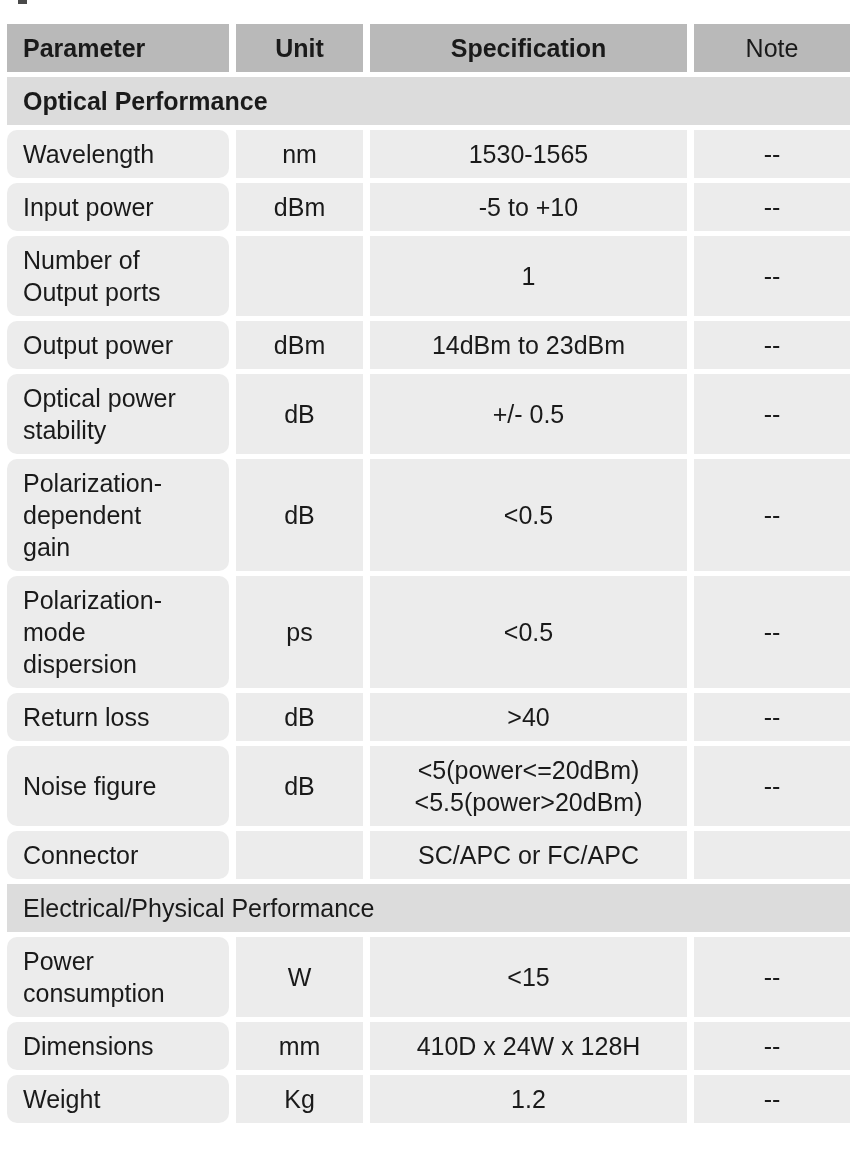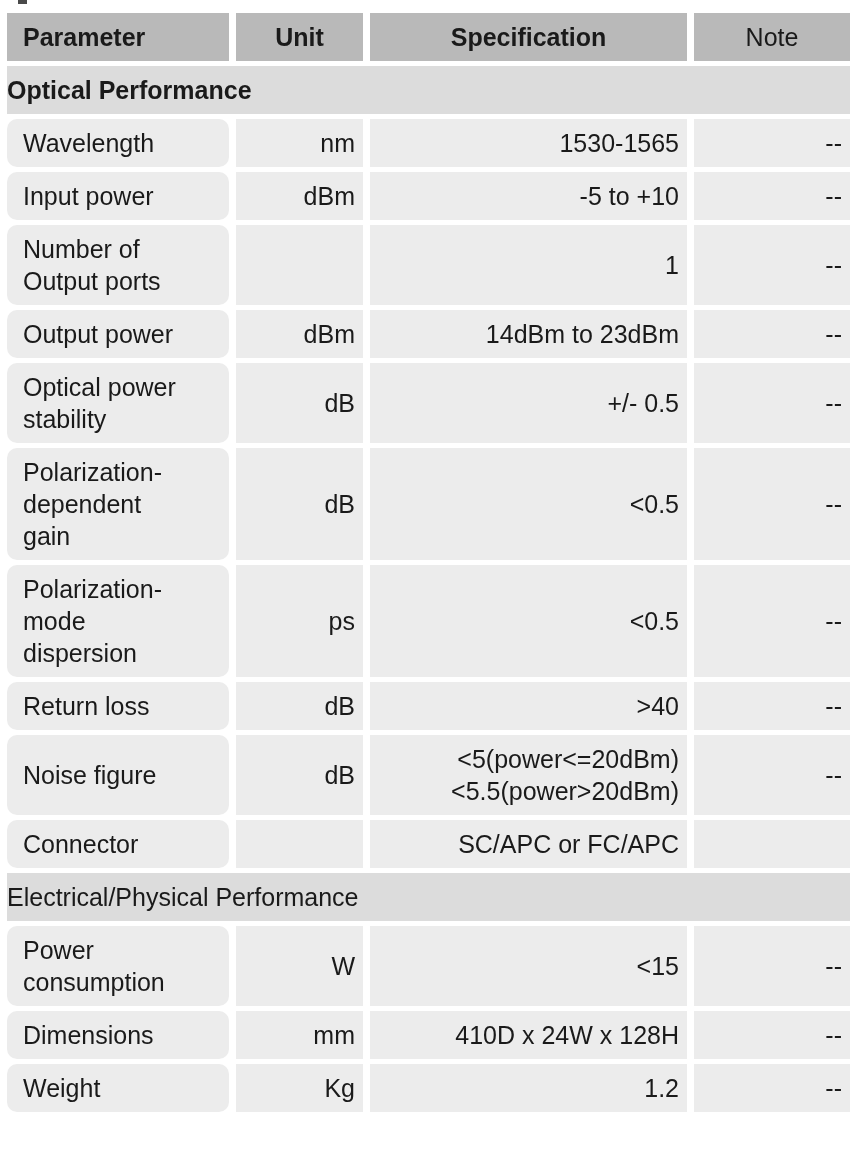--- a/index.html
+++ b/index.html
@@ -22,21 +22,21 @@
     position: absolute;
     left: 18px;
     top: 0;
     width: 9px;
     height: 4px;
     background: #4a4a4a;
   }
   table.spec-table {
     position: absolute;
     left: 0;
-    top: 8px;               
+    top: 19px;               
     width: 857px;
     table-layout: fixed;
     border-collapse: separate;
     border-spacing: 7px 5px; 
     background: #ffffff;
   }
   td {
     vertical-align: middle;
     font-size: 25px;
     line-height: 32px;
@@ -54,37 +54,37 @@
     padding-left: 16px;
   }
   td.hcell.regular {
     font-weight: normal;
     margin-top: 24px;
   }
   td.section {
     background: var(--section-bg, #dcdcdc);
     height: 29px;           
     text-align: left;
-    padding-left: 0;
+    padding-left: 16px;
     font-weight: normal;
   }
   td.section.bold {
     font-weight: bold;
   }
   td.cell {
     background: var(--row-bg, #ececec);
   }
   td.param {
     text-align: left;
     padding-left: 16px;
     white-space: pre-line;
     border-radius: 10px;
   }
   td.unit, td.spec, td.note {
-    text-align: right;
+    text-align: center;
   }
   td.spec {
     white-space: pre-line;
   }
 </style>
 </head>
 <body>
 
 <div class="page">
   <div class="corner-artifact"></div>

